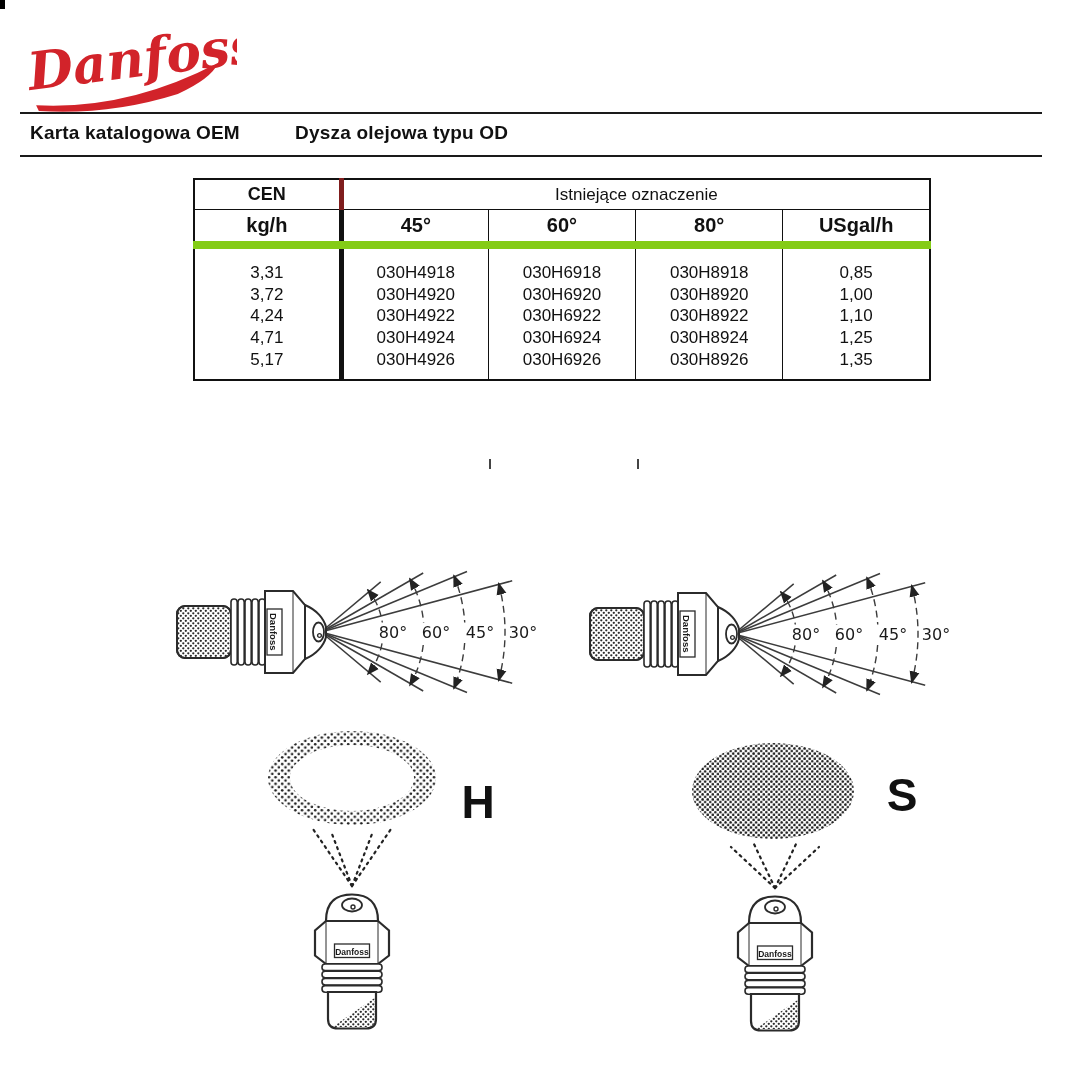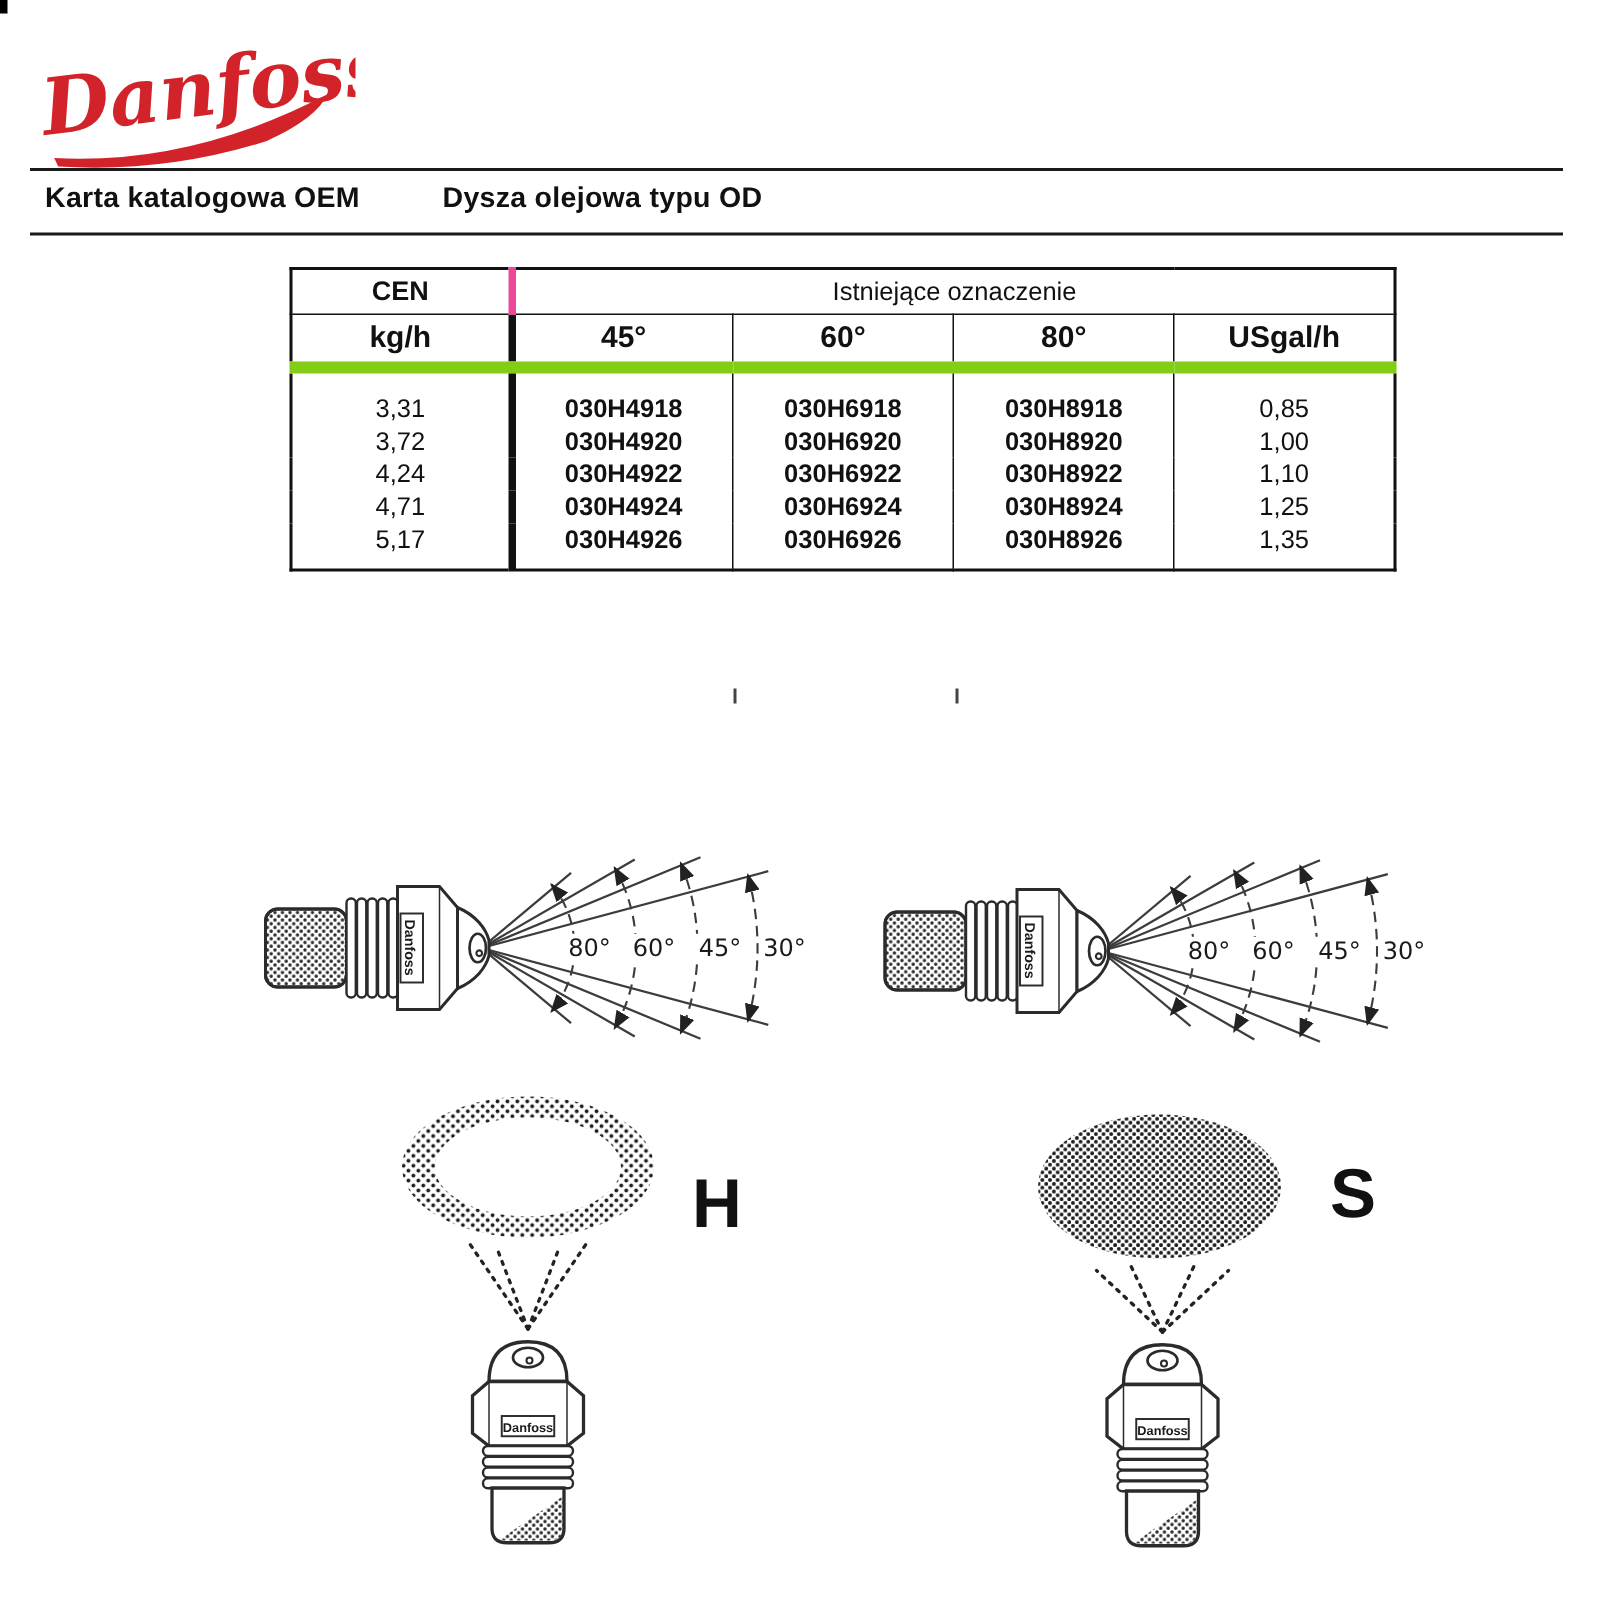--- a/index.html
+++ b/index.html
@@ -19,25 +19,25 @@
 
   .table-wrap{position:absolute;left:193px;top:178px;width:648px;}
   table.spec{border-collapse:collapse;table-layout:fixed;width:738px;border:2.5px solid #111;}
   table.spec td{padding:0;margin:0;text-align:center;vertical-align:middle;font-size:17px;line-height:1.15;}
   tr.h1 td{height:29px;border-bottom:1.7px solid #111;}
   tr.h1 td.cen{font-weight:bold;font-size:18px;}
   tr.h1 td.group{font-weight:normal;font-size:17px;}
   tr.h2 td{height:31px;border-bottom:8px solid #84cc16;font-weight:bold;font-size:20px;}
   tr.r5 > td + td{border-left:1.7px solid #111;}
   tr.r5 > td:nth-child(2){border-left:5px solid #111;}
-  tr.h1 > td:nth-child(2){border-left:5px solid #ec4899;}
+  tr.h1 > td:nth-child(2){border-left:5px solid #7f1d1d;}
   tr.sp1 td{height:13px;}
   tr.sp2 td{height:9px;}
   tr.data-row td{height:21.7px;margin-left:17px;}
-  td.part{font-weight:bold;}
+  td.part{font-weight:normal;}
   .tick{position:absolute;width:2px;height:10px;background:#444;}
   .diagram-svg{position:absolute;left:0;top:0;width:1080px;height:1080px;}
 </style>
 </head>
 <body>
 
 <div class="page">
 
   <div class="corner-artifact"></div>
 

